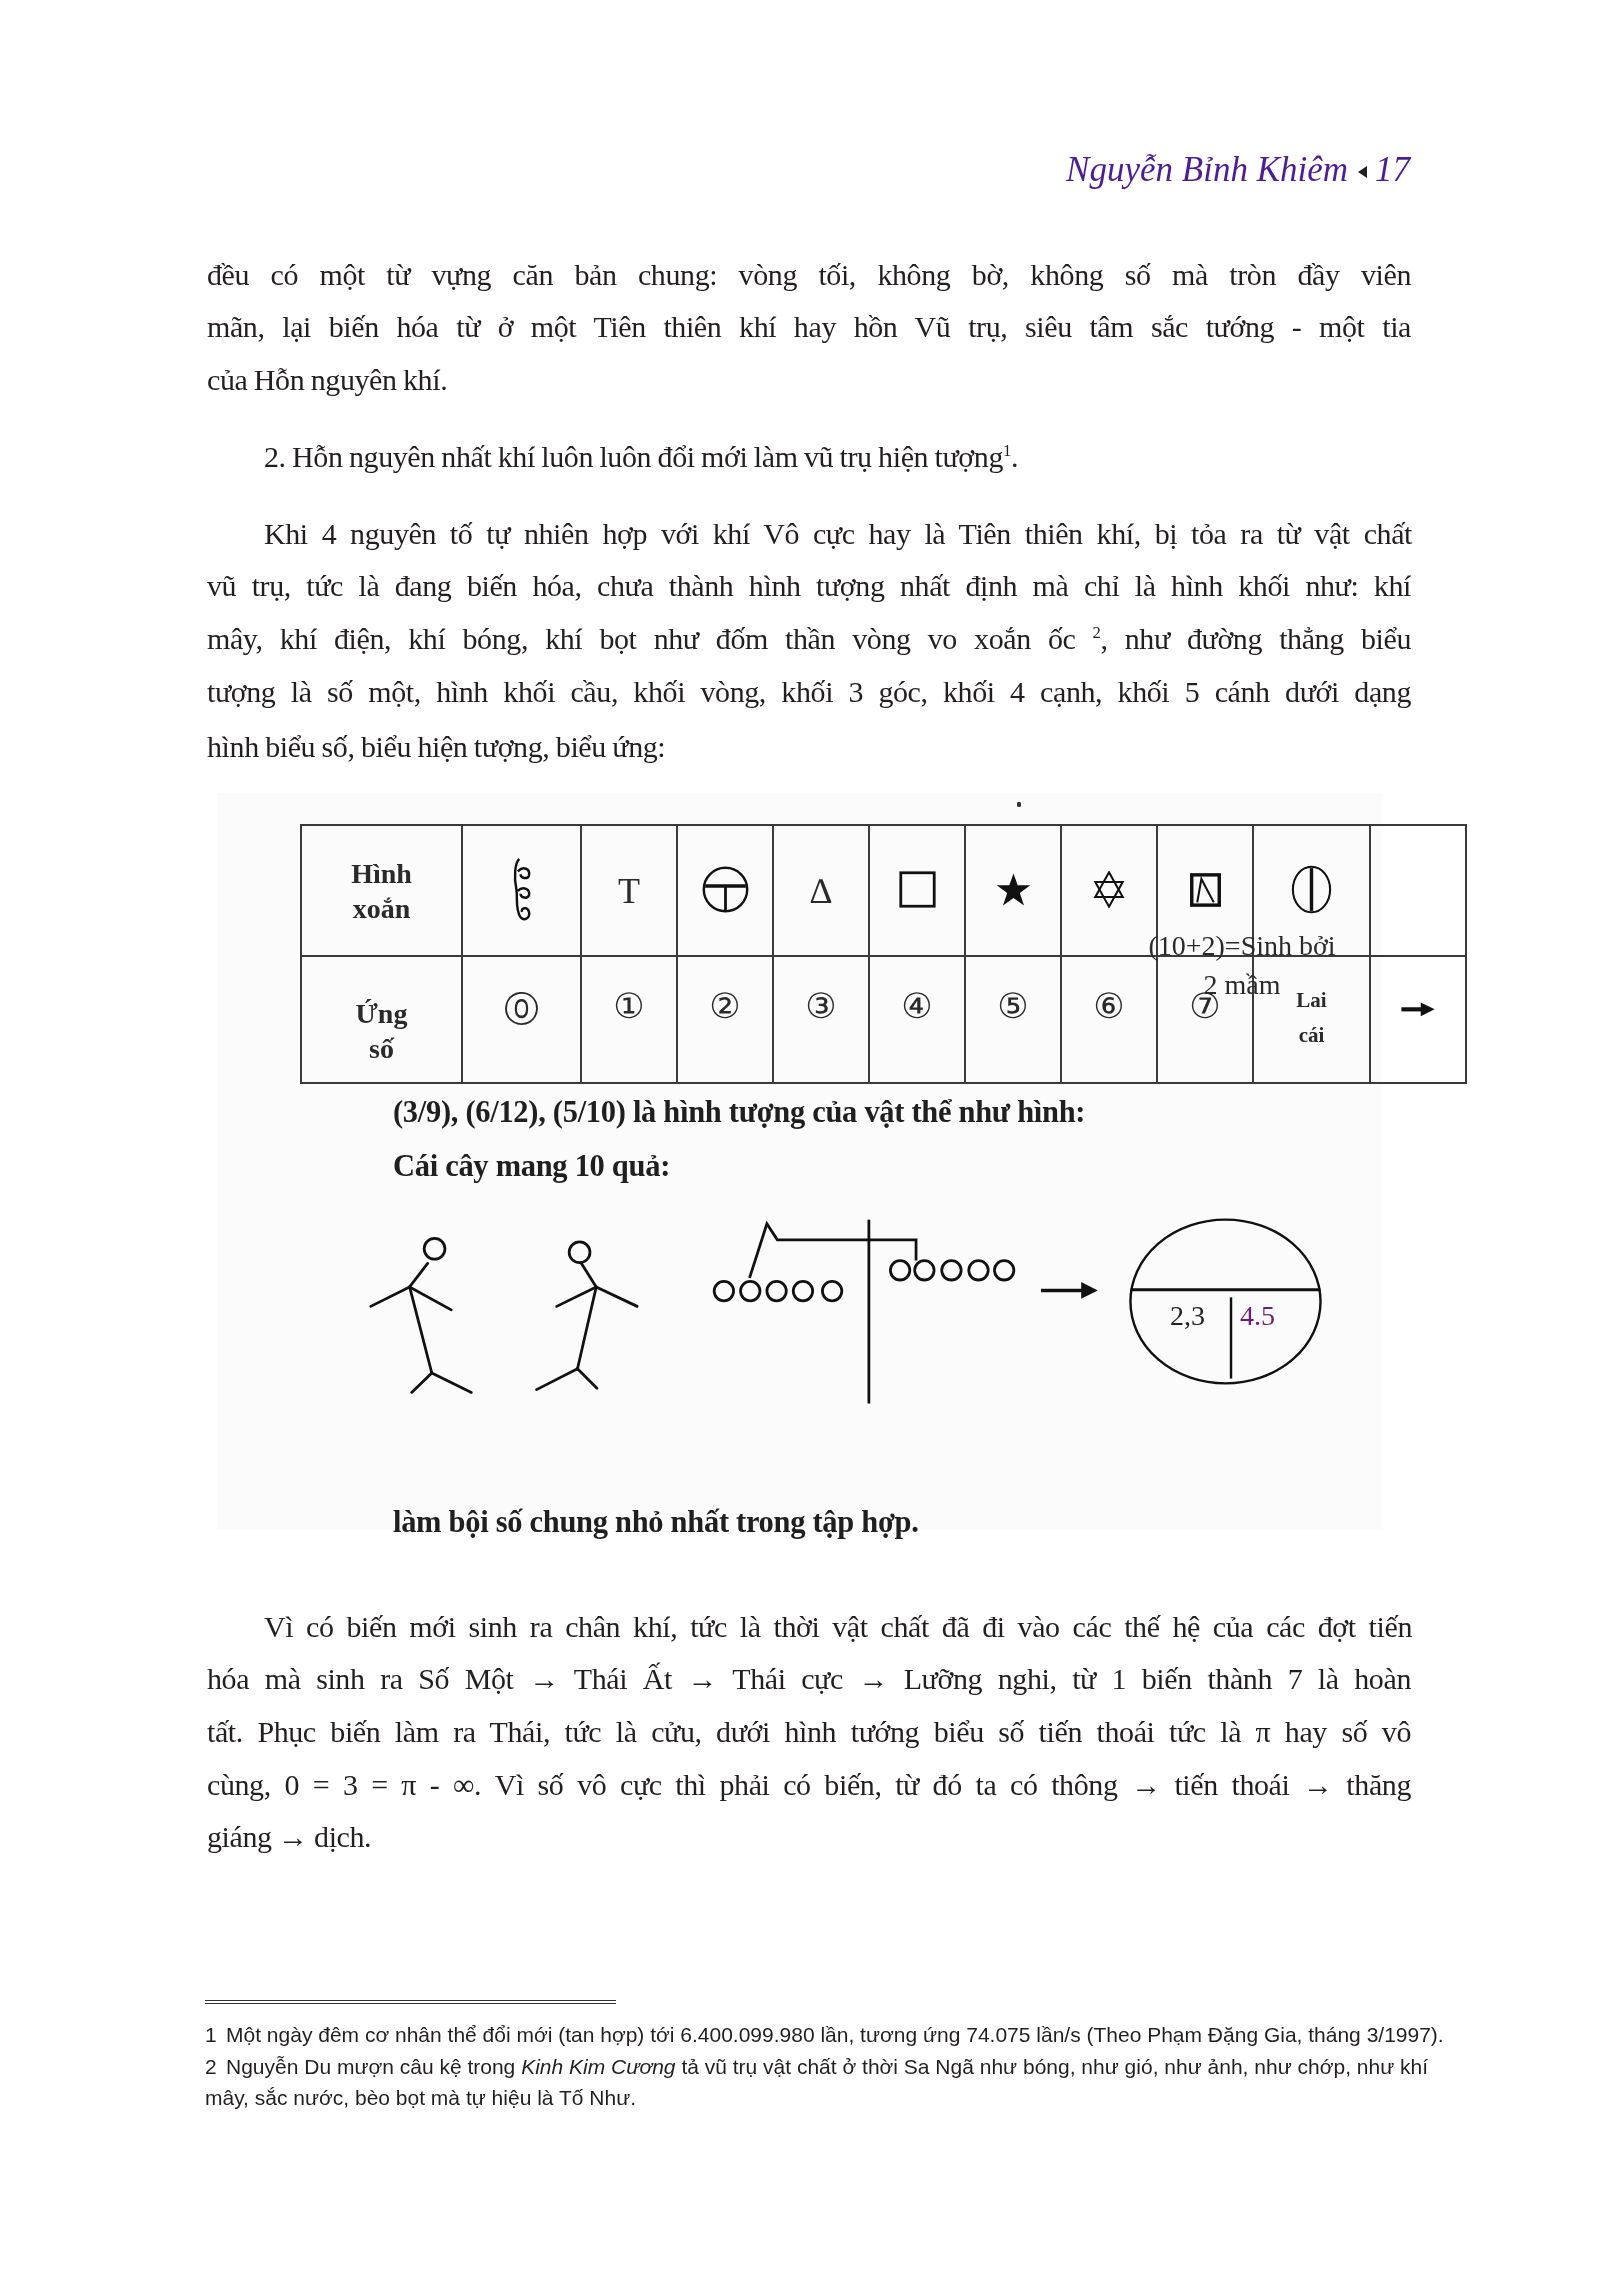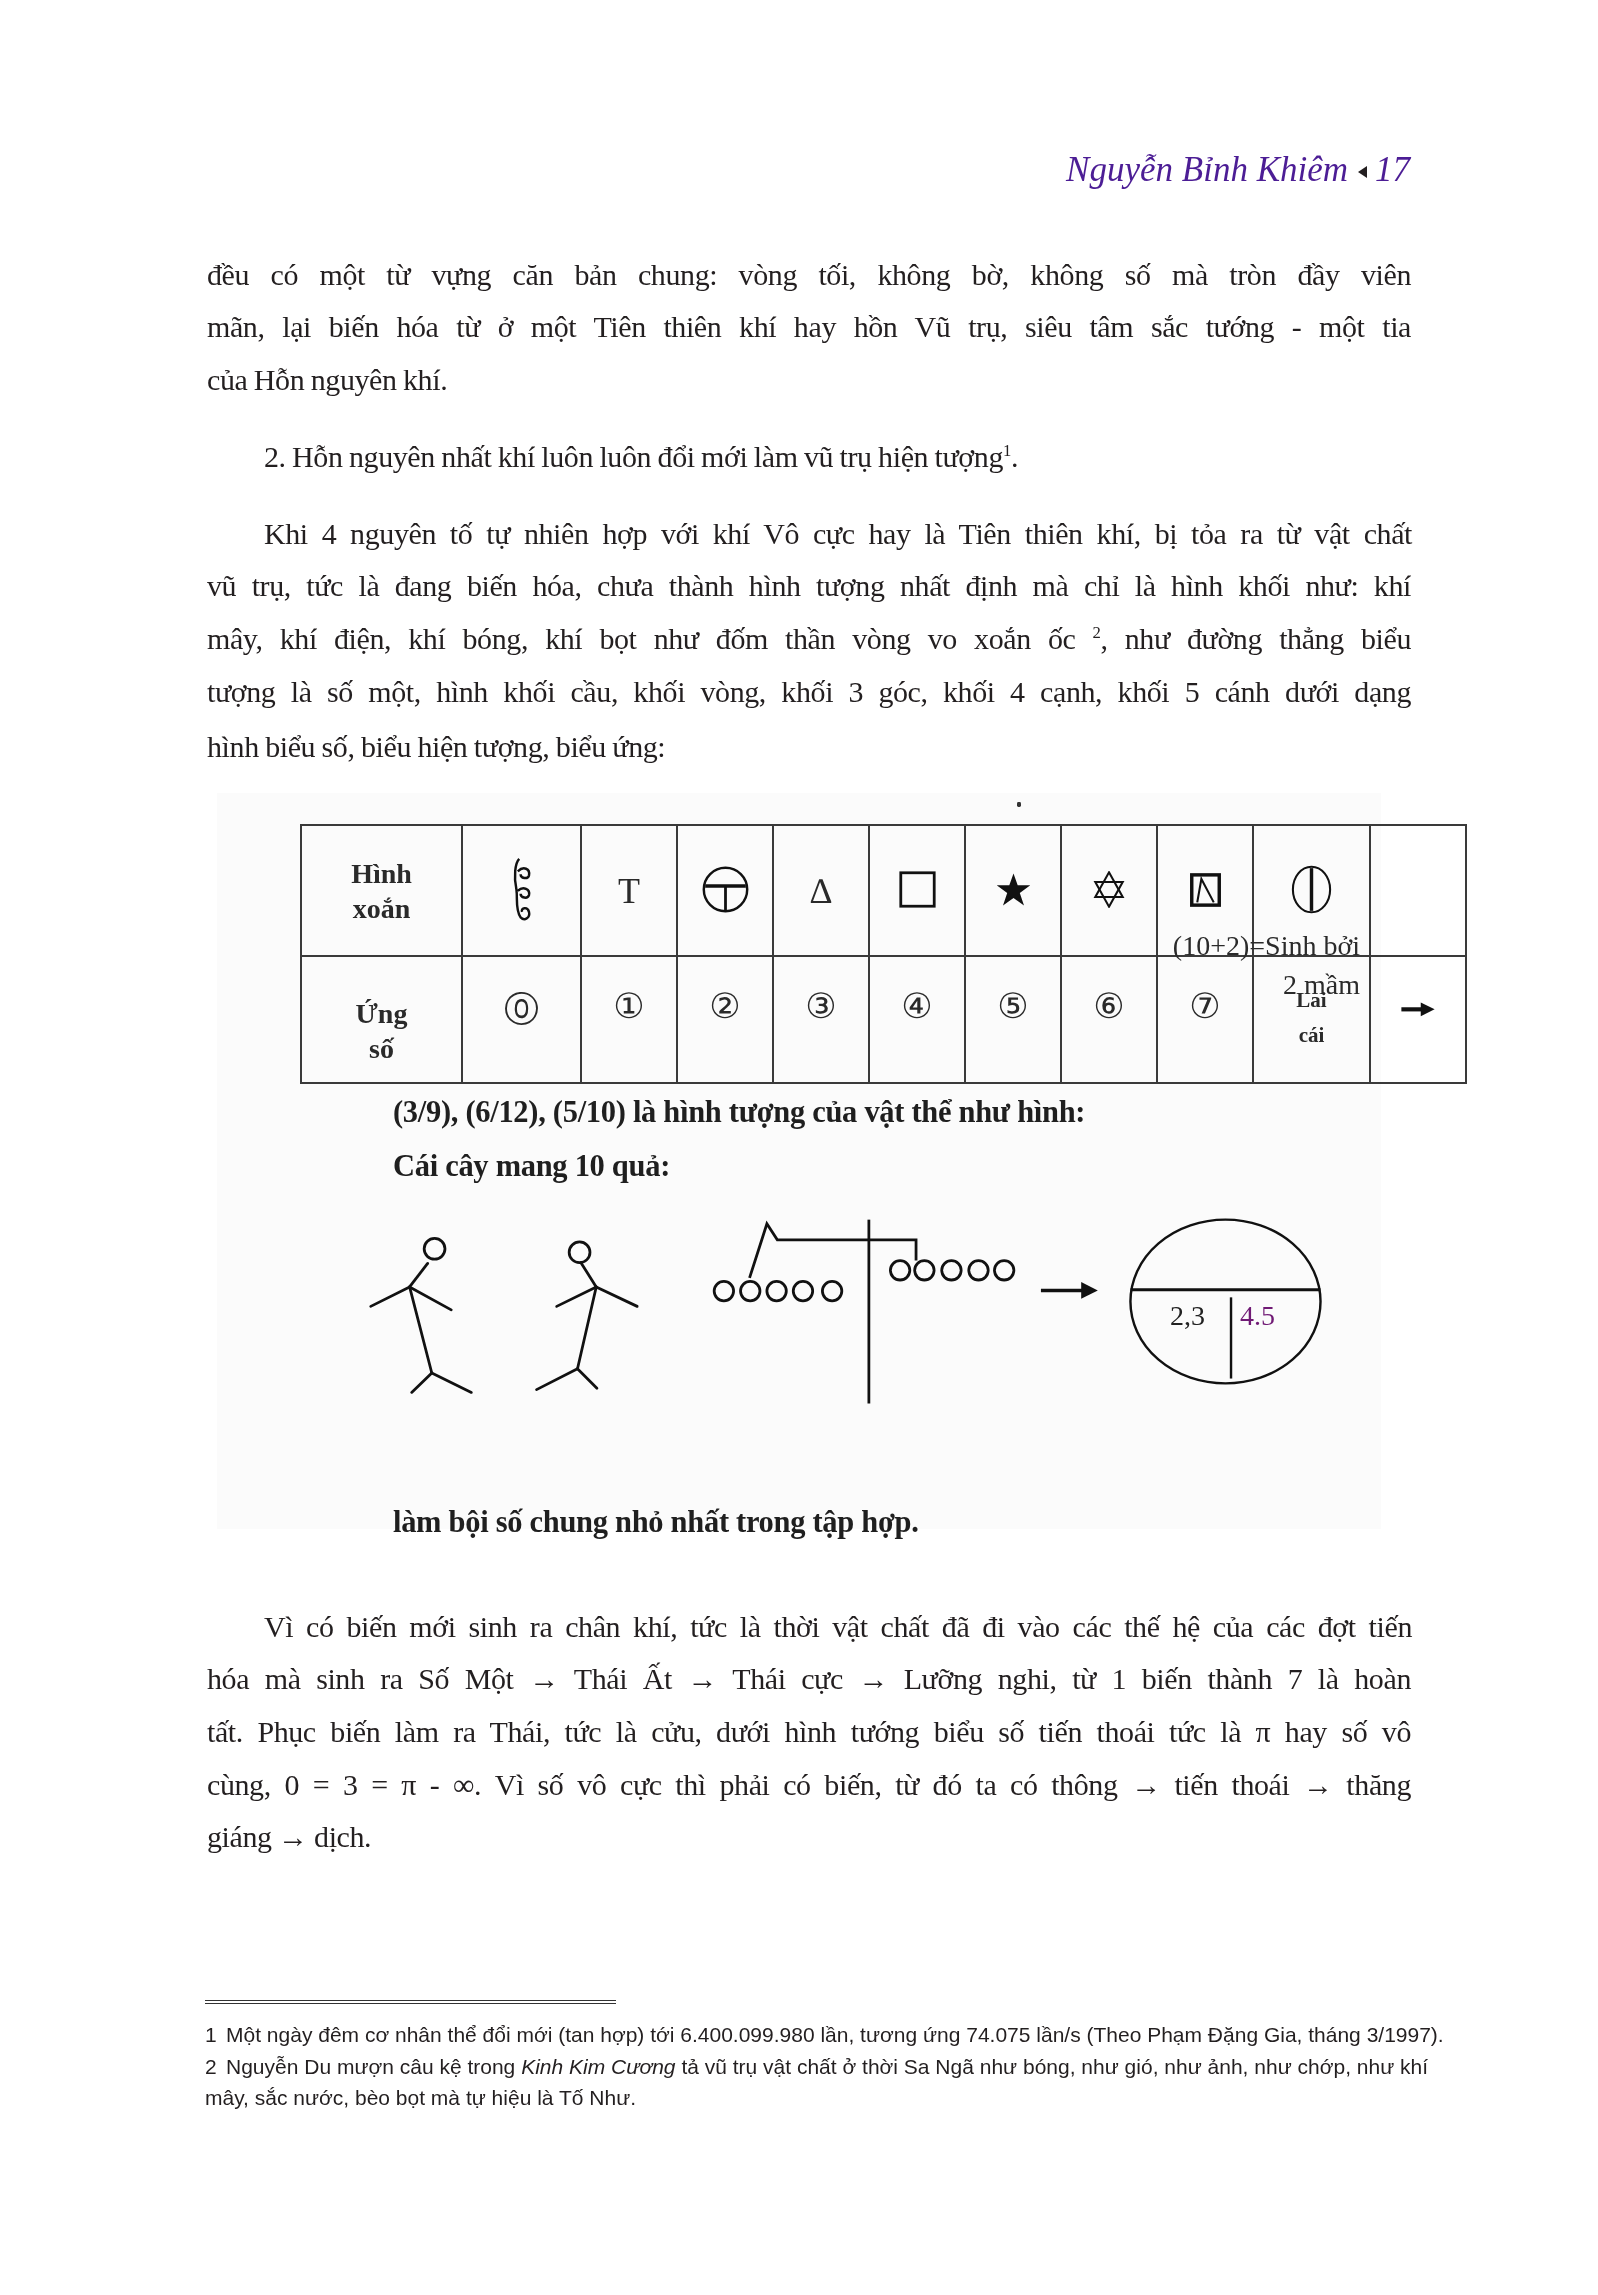--- a/index.html
+++ b/index.html
@@ -36,21 +36,21 @@
     font-family: "Liberation Serif", serif; font-weight: bold; color: #2a2a2a;
   }
   .fig-table .row1 td { height: 97px; }
   .fig-table .row2 td { height: 92px; vertical-align: top; }
   .hdr-cell { font-size: 28px; line-height: 35px; font-weight: bold; }
   .circ { font-size: 35px; display: inline-block; margin-top: 12.5px; font-weight: normal; }
   .glyph { font-size: 36px; font-weight: normal; display: inline-block; }
   .small-cell { font-size: 21px; line-height: 35px; margin-top: 9.7px; display: inline-block; font-weight: bold; }
   .fig-annot {
     position: absolute; left: 1124px; top: 926px; width: 236px;
-    font-family: "Liberation Serif", serif; font-size: 28px; line-height: 39px; text-align: right; color: #2a2a2a;
+    font-family: "Liberation Serif", serif; font-size: 28px; line-height: 39px; text-align: center; color: #2a2a2a;
   }
   .fig-dot { position: absolute; left: 1017px; top: 802px; width: 3.5px; height: 4.9px; background: #333; border-radius: 1.4px; }
 
   .fig-caption {
     position: absolute; left: 393px;
     font-family: "Liberation Serif", serif; font-weight: bold; font-size: 30.5px; line-height: 37px;
     color: #1f1f1f; white-space: nowrap; letter-spacing: -0.3px;
   }
   .fig-svg { position: absolute; left: 0; top: 0; }
 

